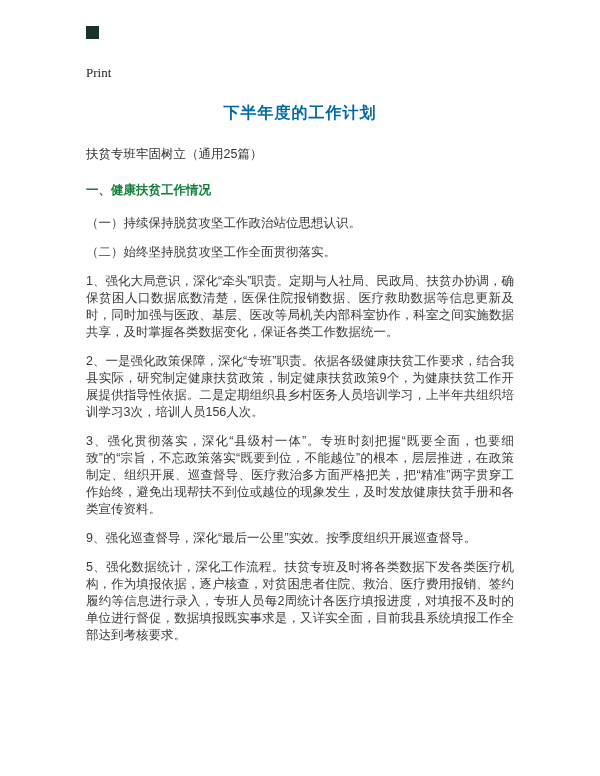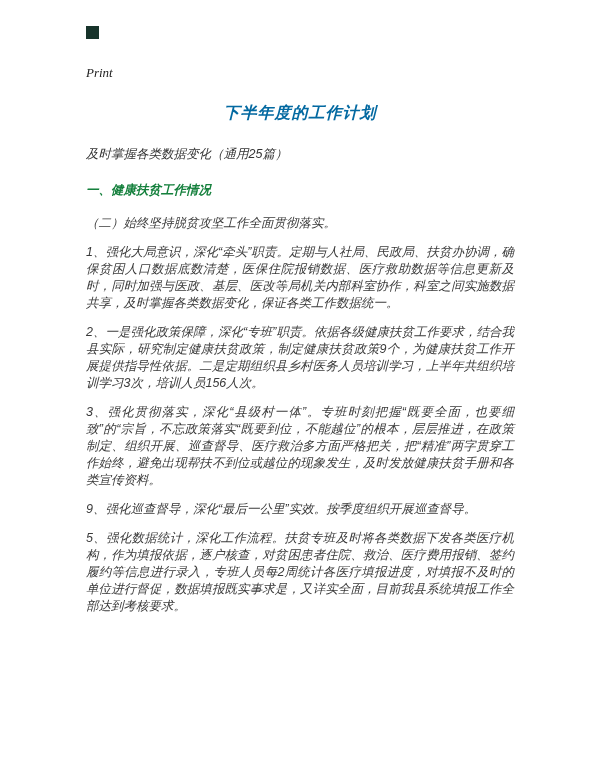--- a/index.html
+++ b/index.html
@@ -9,21 +9,20 @@
     height: 776px;
     background: #ffffff;
     font-family: "Liberation Sans", sans-serif;
     color: #3a3a3a;
     overflow: hidden;
   }
   .page {
     width: 600px;
     height: 600px;
     padding: 26px 86px 30px 86px;
-    font-style: italic;
   }
   .img-sq {
     width: 13px;
     height: 13px;
     background: #17332b;
     margin: 0 0 24px 0;
   }
   .print {
     display: inline-block;
     font-family: "Liberation Serif", serif;
@@ -71,25 +70,26 @@
 <body>
 
 <div class="page">
 
   <div class="img-sq"></div>
 
   <a class="print">Print</a>
 
   <h1 class="title">下半年度的工作计划</h1>
 
-  <div class="subtitle">及时掌握各类数据变化（通用25篇）</div>
+  <div class="subtitle">扶贫专班牢固树立（通用25篇）</div>
 
 
   <div class="section-heading">一、健康扶贫工作情况</div>
 
+  <p class="para">（一）持续保持脱贫攻坚工作政治站位思想认识。</p>
   <p class="para">（二）始终坚持脱贫攻坚工作全面贯彻落实。</p>
   <p class="para">1、强化大局意识，深化“牵头”职责。定期与人社局、民政局、扶贫办协调，确保贫困人口数据底数清楚，医保住院报销数据、医疗救助数据等信息更新及时，同时加强与医政、基层、医改等局机关内部科室协作，科室之间实施数据共享，及时掌握各类数据变化，保证各类工作数据统一。</p>
   <p class="para">2、一是强化政策保障，深化“专班”职责。依据各级健康扶贫工作要求，结合我县实际，研究制定健康扶贫政策，制定健康扶贫政策9个，为健康扶贫工作开展提供指导性依据。二是定期组织县乡村医务人员培训学习，上半年共组织培训学习3次，培训人员156人次。</p>
   <p class="para">3、强化贯彻落实，深化“县级村一体”。专班时刻把握“既要全面，也要细致”的“宗旨，不忘政策落实“既要到位，不能越位”的根本，层层推进，在政策制定、组织开展、巡查督导、医疗救治多方面严格把关，把“精准”两字贯穿工作始终，避免出现帮扶不到位或越位的现象发生，及时发放健康扶贫手册和各类宣传资料。</p>
   <p class="para">9、强化巡查督导，深化“最后一公里”实效。按季度组织开展巡查督导。</p>
   <p class="para">5、强化数据统计，深化工作流程。扶贫专班及时将各类数据下发各类医疗机构，作为填报依据，逐户核查，对贫困患者住院、救治、医疗费用报销、签约履约等信息进行录入，专班人员每2周统计各医疗填报进度，对填报不及时的单位进行督促，数据填报既实事求是，又详实全面，目前我县系统填报工作全部达到考核要求。</p>
 
 </div>
 
 </body></html>

